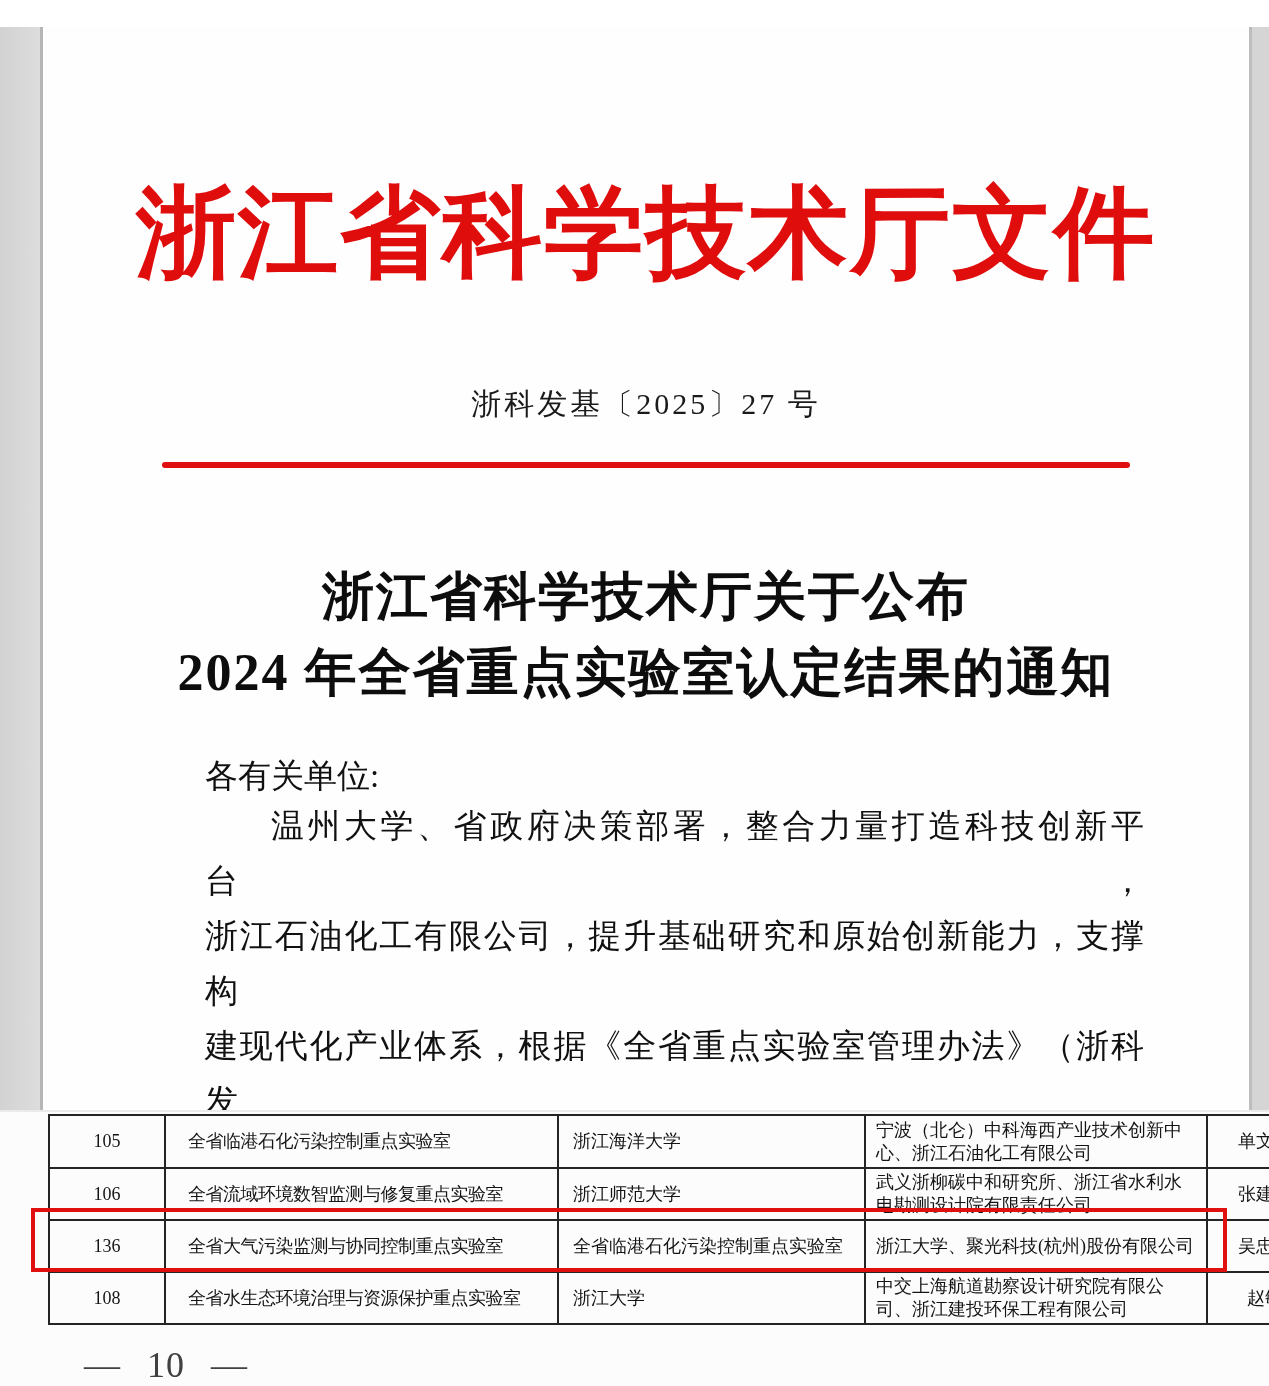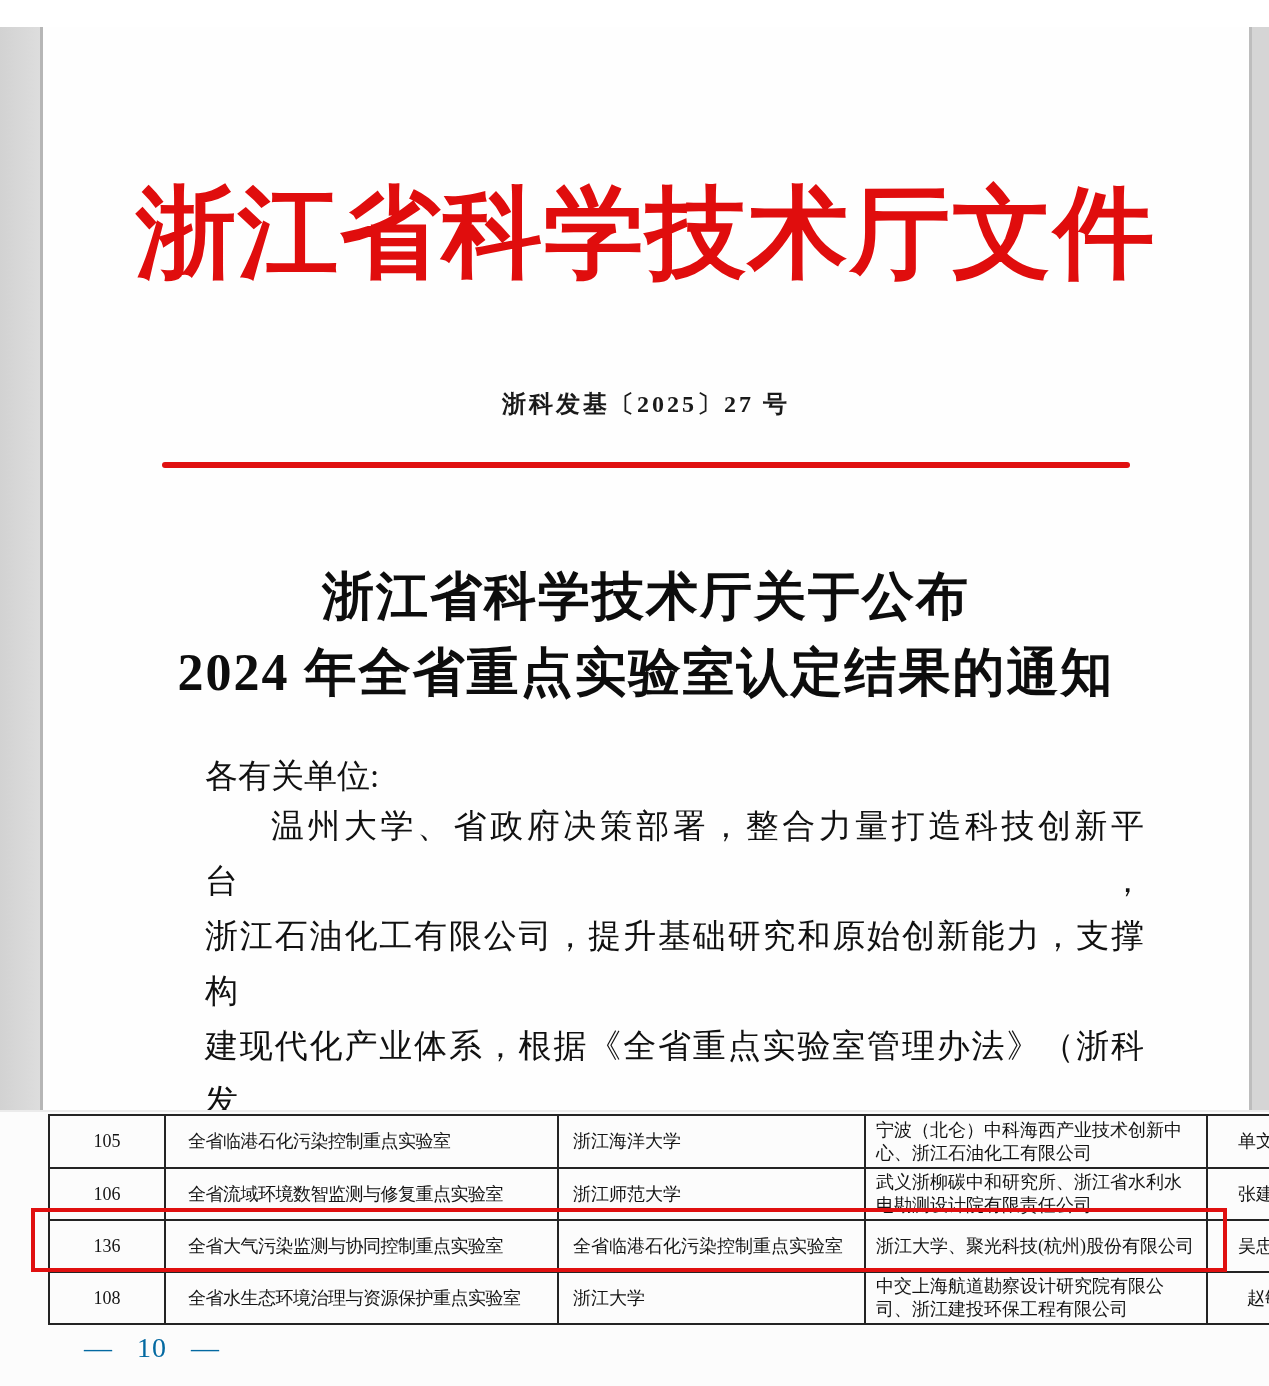--- a/index.html
+++ b/index.html
@@ -13,21 +13,21 @@
   .top-section { position:absolute; left:0; top:0; width:1269px; height:1110px; background:#3b82f6;margin-top:27px; }
   .band-left  { position:absolute; left:0; top:0; width:40px; height:1110px;
                 background:linear-gradient(to right,#d2d2d2,#dddddd); border-right:3px solid #b6b6b6; }
   .band-right { position:absolute; right:0; top:0; width:17px; height:1110px;
                 background:#d5d5d5; border-left:3px solid #bdbdbd; }
   .page { position:absolute; left:43px; top:0; width:1206px; height:1110px; background:#fefefe; text-align:center; }
   .letterhead {
     margin-top:146px; font-size:100px; line-height:122px; font-weight:bold;
     letter-spacing:2px; white-space:nowrap;
   }
-  .doc-number { margin-top:90px; font-size:24px; line-height:38px; letter-spacing:3px; color:#1a1a1a;font-weight:bold; }
+  .doc-number { margin-top:90px; font-size:30px; line-height:38px; letter-spacing:3px; color:#1a1a1a; }
   .red-rule { margin:39px auto 0 auto; width:968px; height:6px; border-radius:3px; }
   .notice-title { margin-top:91px; font-size:52px; line-height:76px; font-weight:bold; letter-spacing:2px; color:#0d0d0d; }
   .doc-body { text-align:left; padding:0 104px 0 162px; }
   .salutation { margin-top:42px; font-size:33px; line-height:46px; }
   .body-line { font-size:33px; line-height:55px; letter-spacing:1px;
                text-align:justify; text-align-last:justify; }
   .body-line.first { text-indent:66px; }
   .body-line.last  { text-align-last:left; }
   
   .bottom-section { position:absolute; left:0; top:1110px; width:1269px; height:276px;
@@ -37,22 +37,22 @@
   table.result-table td { border:2px solid #242424; padding:2px 8px; line-height:23px;
                           overflow:hidden; vertical-align:middle; }
   .col-no       { width:98px;  text-align:center; }
   .col-lab      { width:361px; padding-left:22px !important; white-space:nowrap; letter-spacing:-0.5px; }
   .col-host     { width:283px; padding-left:14px !important;margin-top:30px; }
   .col-partners { width:322px; padding-left:10px !important; }
   .col-director { width:98px;  text-align:center; }
   tr.r1 { height:53px; } tr.r2 { height:48px; } tr.r3 { height:52px; } tr.r4 { height:50px; }
   .highlight-box { position:absolute; left:31px; top:96px; width:1188px; height:56px;
                    border:4px solid #e01010; pointer-events:none; }
-  .page-number { position:absolute; left:84px; top:220px; font-size:28px; letter-spacing:1px;
-                 word-spacing:16px; color:#0369a1; }
+  .page-number { position:absolute; left:84px; top:232px; font-size:36px; letter-spacing:1px;
+                 word-spacing:16px; color:#404040; }
 </style>
 </head>
 <body>
 
 <div class="canvas">
 
   <div class="top-section">
     <div class="band-left"></div>
     <div class="band-right"></div>
 

